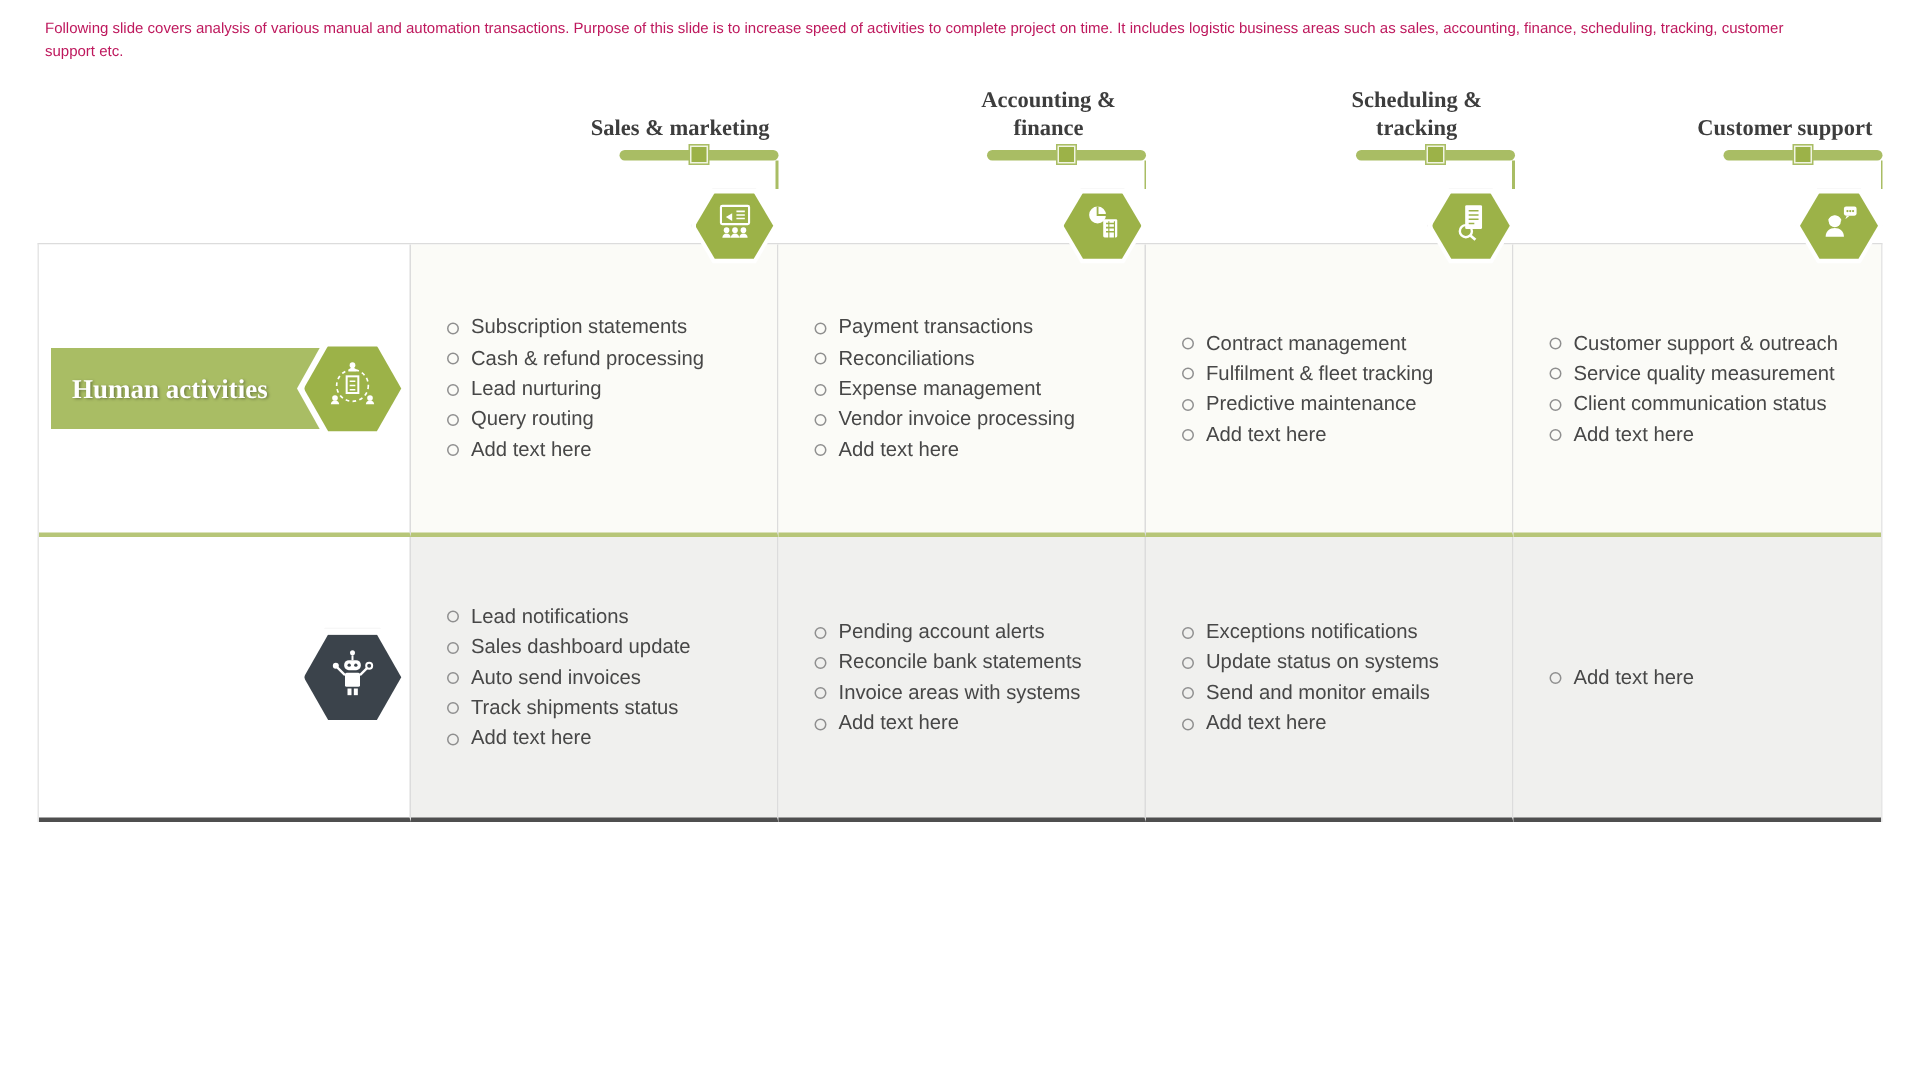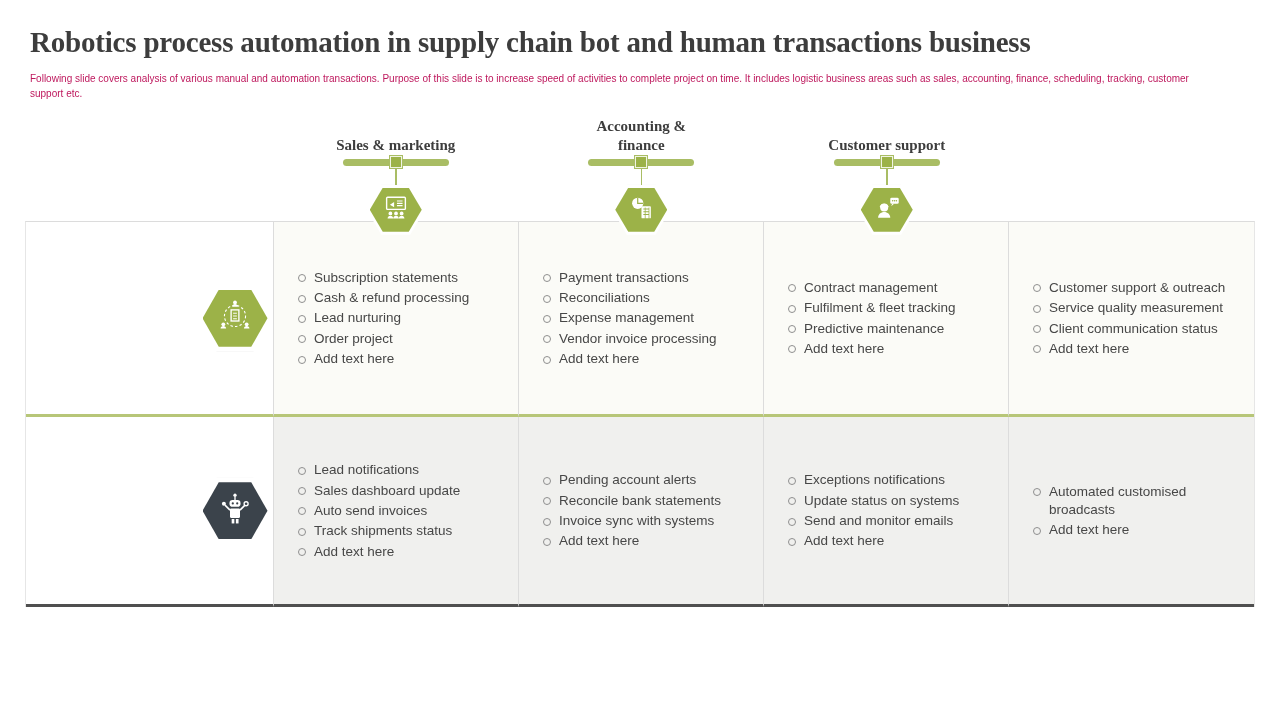--- a/index.html
+++ b/index.html
@@ -44,21 +44,21 @@
     margin:16px 25px 0 273px;
     display:grid;
     grid-template-columns:repeat(4,1fr);
     height:104px;
     position:relative;
     z-index:5;
   }
   .header-col{
     display:flex;
     flex-direction:column;
-    align-items:center;
+    align-items:flex-end;
     justify-content:flex-end;
   }
   .header-label{
     font-family:"Liberation Serif",serif;
     font-weight:700;
     font-size:15px;
     color:var(--text-dark);
     text-align:center;
     width:130px;
     line-height:1.25;
@@ -172,21 +172,20 @@
     display:flex;align-items:center;justify-content:center;
   }
   .banner-hex-green{background:var(--green);}
   .banner-hex-dark{background:var(--dark);}
 </style>
 </head>
 <body>
 
 <div class="slide">
 
-  <h1 class="title">Robotics process automation in supply chain bot and human transactions business</h1>
   <p class="subtitle">Following slide covers analysis of various manual and automation transactions. Purpose of this slide is to increase speed of activities to complete project on time. It includes logistic business areas such as sales, accounting, finance, scheduling, tracking, customer support etc.</p>
 
   <div class="headers">
 
     <div class="header-col">
       <div class="header-label">Sales &amp; marketing</div>
       <div class="connector-bar">
           <span class="connector-square"></span>
         </div>
       <div class="connector-line"></div>
@@ -227,20 +226,39 @@
               <path d="M12.5 5v6h6" fill="none" stroke="#9cb248" stroke-width="1.3"></path>
               <rect x="16.5" y="14" width="10" height="13" rx="1" fill="#fff"></rect>
               <path d="M18.5 17h6 M18.5 20h6 M18.5 23h6" stroke="#9cb248" stroke-width="1.1"></path>
               <path d="M20.5 15.5v13 M24.5 15.5v13" stroke="#9cb248" stroke-width="0.8"></path>
             </svg>
           </span>
         </div>
       </div>
     </div>
 
+    <div class="header-col">
+      <div class="header-label">Scheduling &amp; tracking</div>
+      <div class="connector-bar">
+          <span class="connector-square"></span>
+        </div>
+      <div class="connector-line"></div>
+      <div class="hex-outer">
+        <div class="hex-inner">
+          <span>
+            <svg width="30" height="30" viewBox="0 0 32 32">
+              <rect x="11.5" y="4" width="12" height="17" rx="1" fill="#fff"></rect>
+              <path d="M14 8h7 M14 11h7 M14 14h7 M14 17h4" stroke="#9cb248" stroke-width="1.1"></path>
+              <circle cx="12" cy="22.5" r="4.3" fill="none" stroke="#fff" stroke-width="1.7"></circle>
+              <line x1="15.2" y1="25.6" x2="18.8" y2="28.6" stroke="#fff" stroke-width="2"></line>
+            </svg>
+          </span>
+        </div>
+      </div>
+    </div>
 
     <div class="header-col">
       <div class="header-label">Customer support</div>
       <div class="connector-bar">
           <span class="connector-square"></span>
         </div>
       <div class="connector-line"></div>
       <div class="hex-outer">
         <div class="hex-inner">
           <span>
@@ -258,20 +276,23 @@
         </div>
       </div>
     </div>
 
   </div>
 
   <div class="table">
 
     <div class="cell label-cell row1">
       <div class="banner">
+        <div class="banner-rect banner-rect-green">
+          <span class="banner-text">Human activities</span>
+        </div>
         <div class="banner-hex-outer">
           <div class="banner-hex-inner banner-hex-green">
             <span>
               <svg width="40" height="40" viewBox="0 0 36 36">
                 <circle cx="18" cy="18" r="9.5" fill="none" stroke="#fff" stroke-width="1" stroke-dasharray="2.2 2"></circle>
                 <rect x="14.5" y="12.5" width="7" height="10" fill="none" stroke="#fff" stroke-width="1.2"></rect>
                 <path d="M16.3 15.5h3.4 M16.3 18h3.4 M16.3 20.5h3.4" stroke="#fff" stroke-width="0.9"></path>
                 <g fill="#fff">
                   <circle cx="18" cy="5.8" r="1.7"></circle>
                     <path d="M15.5 9.6c0-1.3 1.1-2.3 2.5-2.3s2.5 1 2.5 2.3z"></path>
@@ -285,21 +306,21 @@
           </div>
         </div>
       </div>
     </div>
 
     <div class="cell row1">
       <ul class="cell-list">
         <li>Subscription statements</li>
         <li>Cash &amp; refund processing</li>
         <li>Lead nurturing</li>
-        <li>Order project</li>
+        <li>Query routing</li>
         <li>Add text here</li>
       </ul>
     </div>
 
     <div class="cell row1">
       <ul class="cell-list">
         <li>Payment transactions</li>
         <li>Reconciliations</li>
         <li>Expense management</li>
         <li>Vendor invoice processing</li>
@@ -357,36 +378,35 @@
         <li>Auto send invoices</li>
         <li>Track shipments status</li>
         <li>Add text here</li>
       </ul>
     </div>
 
     <div class="cell row2">
       <ul class="cell-list">
         <li>Pending account alerts</li>
         <li>Reconcile bank statements</li>
-        <li>Invoice sync with systems</li>
+        <li>Invoice areas with systems</li>
         <li>Add text here</li>
       </ul>
     </div>
 
     <div class="cell row2">
       <ul class="cell-list">
         <li>Exceptions notifications</li>
         <li>Update status on systems</li>
         <li>Send and monitor emails</li>
         <li>Add text here</li>
       </ul>
     </div>
 
     <div class="cell row2">
       <ul class="cell-list">
-        <li>Automated customised broadcasts</li>
         <li>Add text here</li>
       </ul>
     </div>
 
   </div>
 
 </div>
 
 </body></html>

